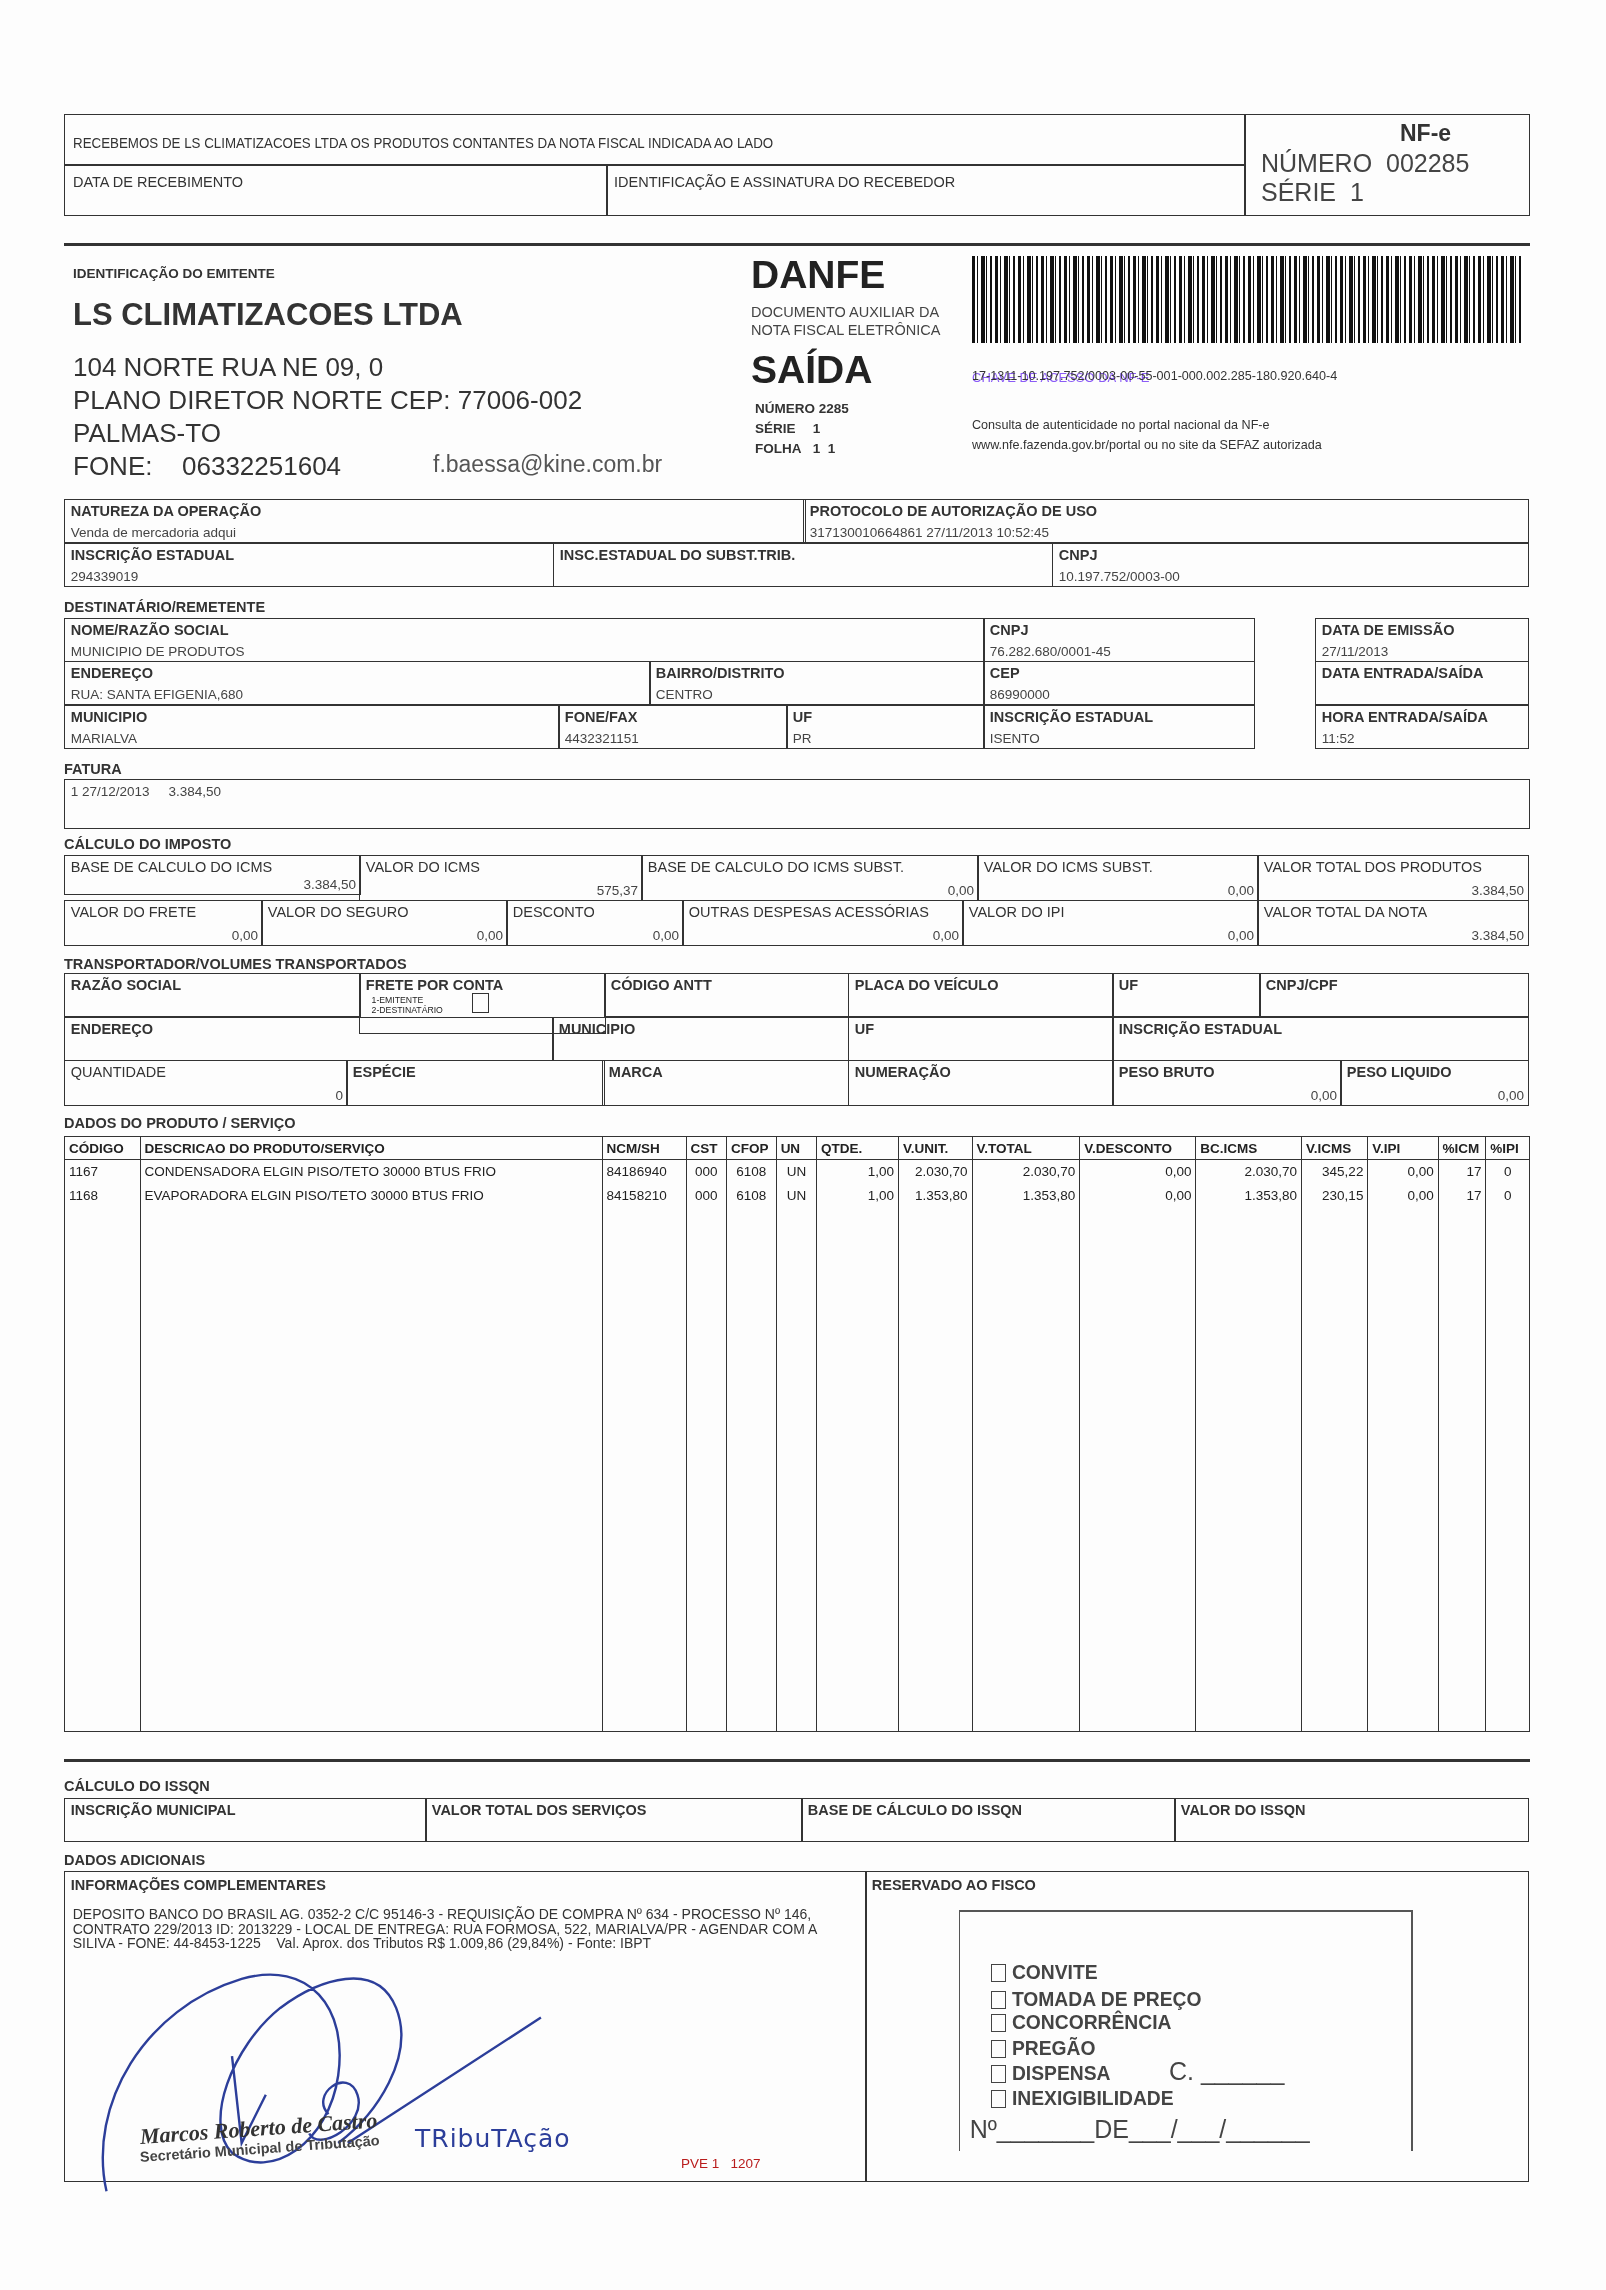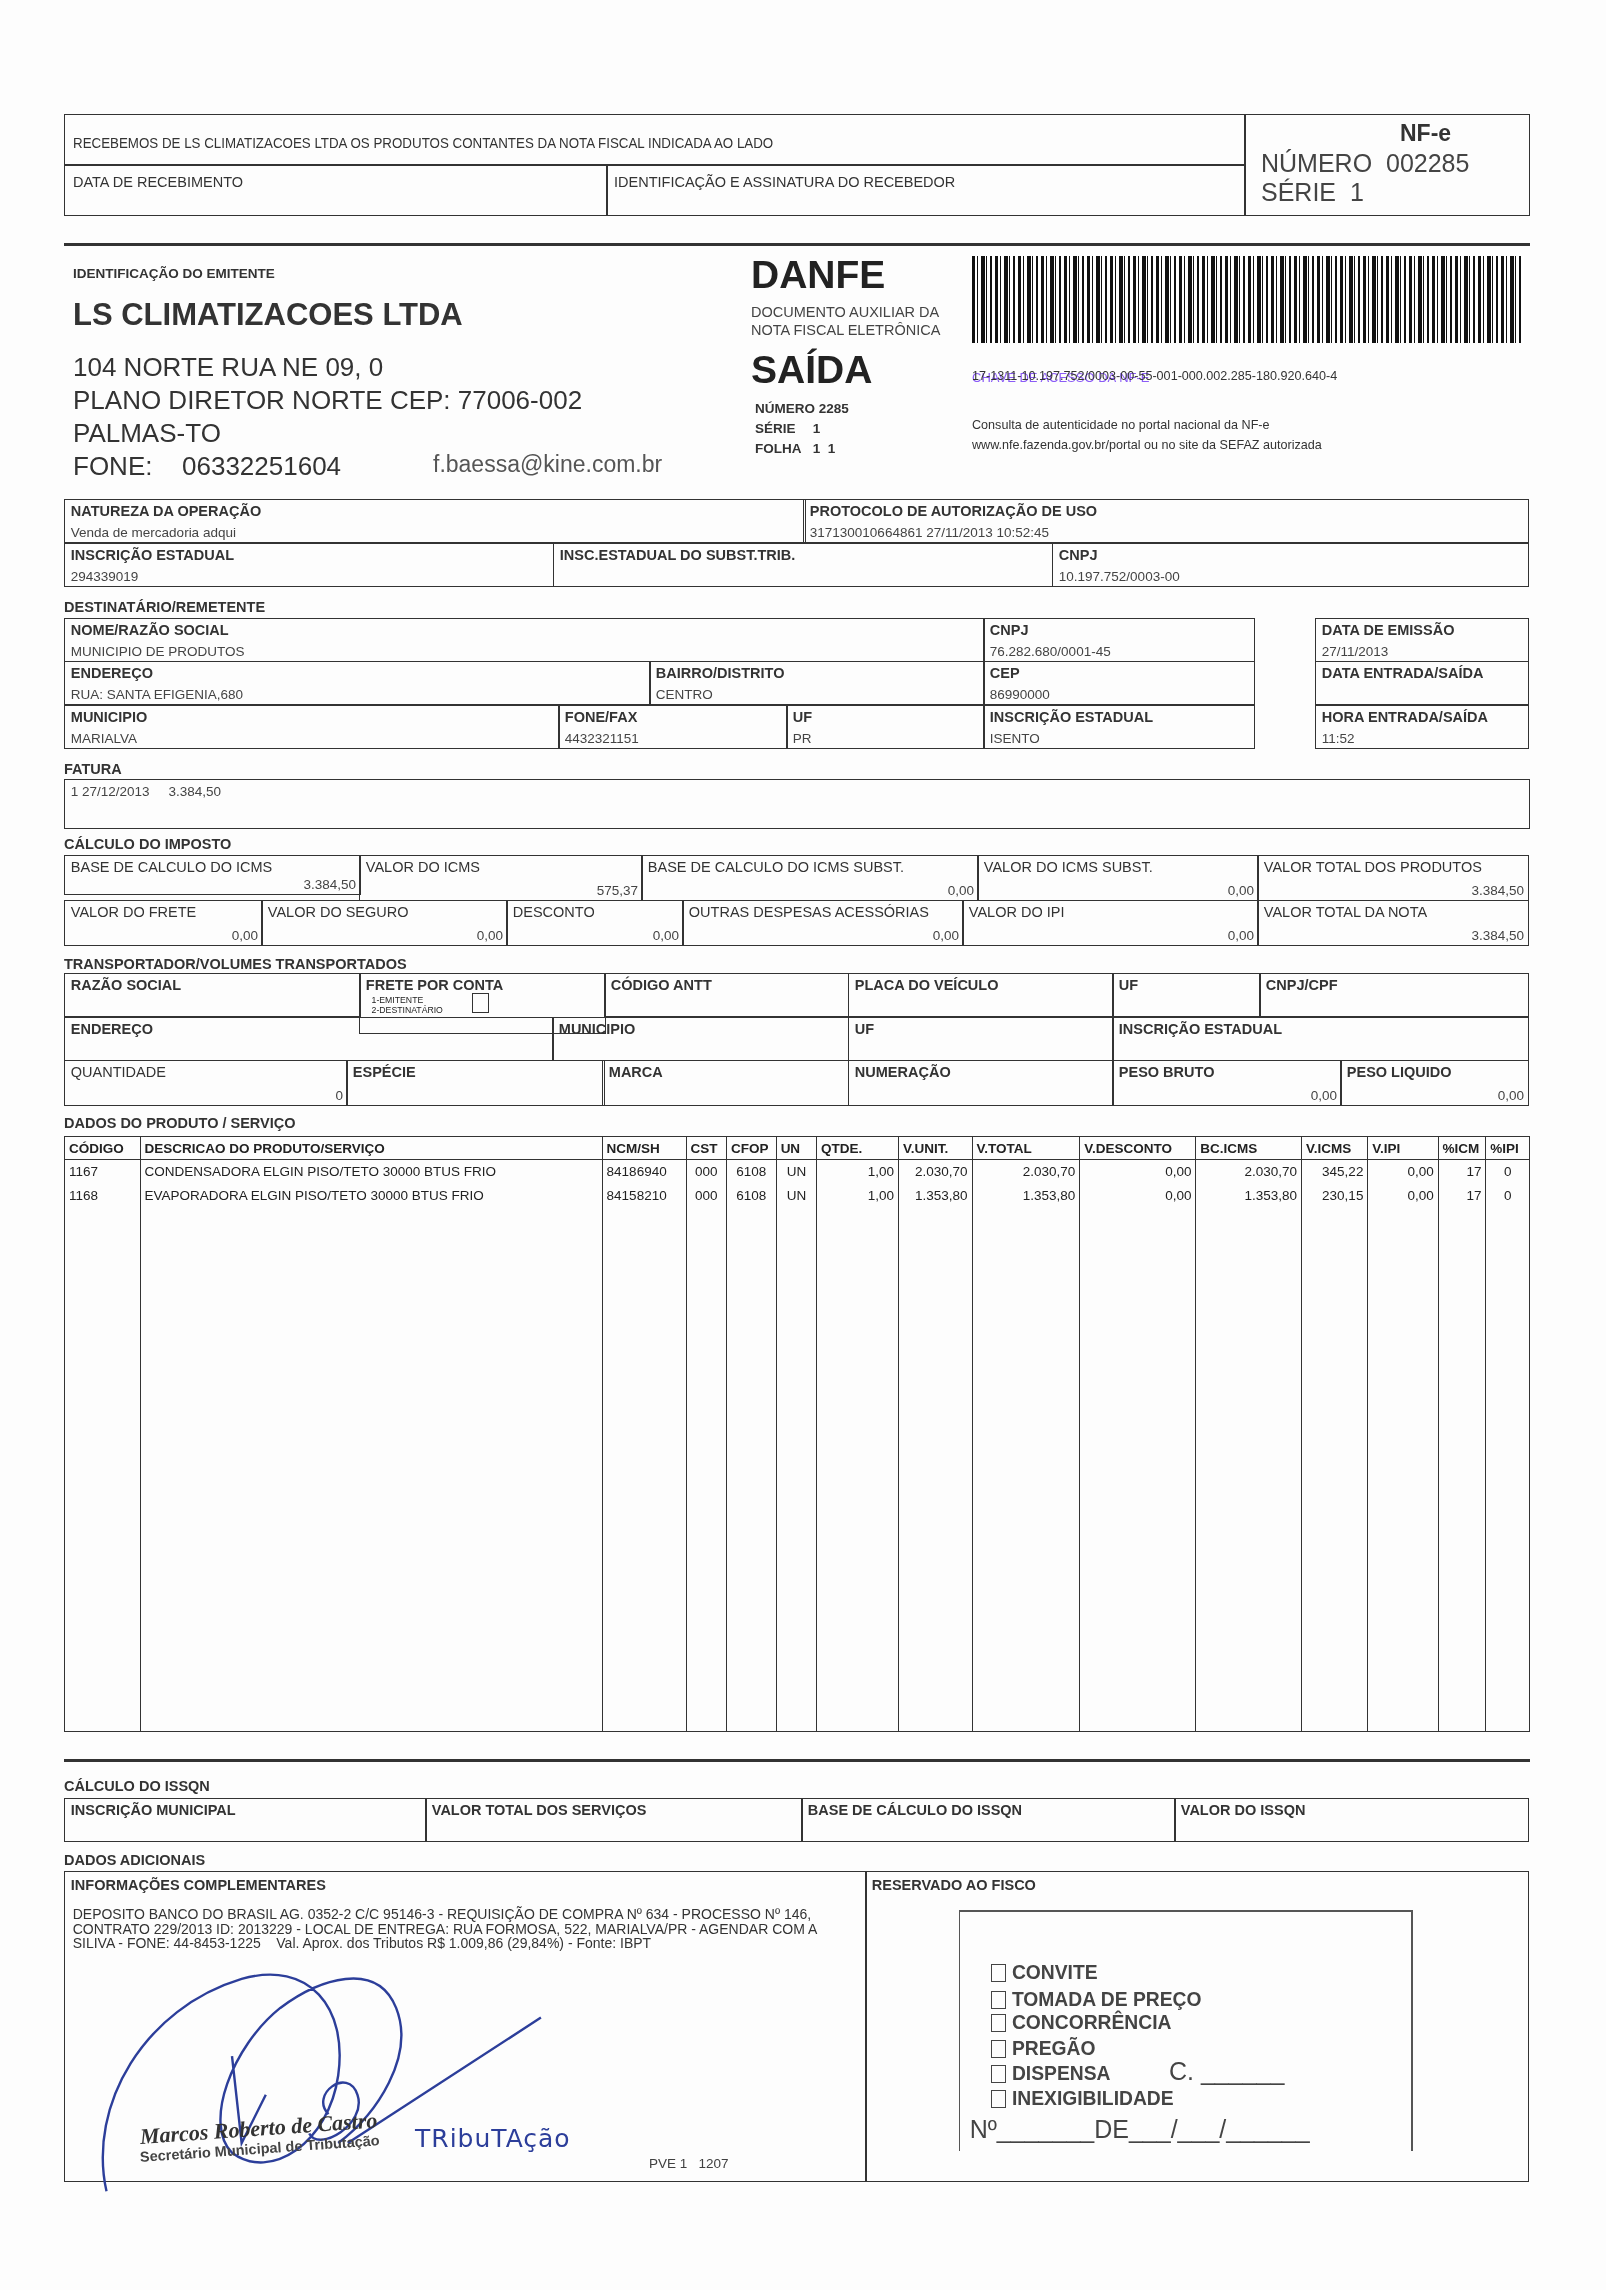--- a/index.html
+++ b/index.html
@@ -349,21 +349,21 @@
     <span class="lbl">BASE DE CÁLCULO DO ISSQN</span>
   </div>
 <div class="cell" style="left:1174px; top:1798px; width:355px; height:44px;">
     <span class="lbl">VALOR DO ISSQN</span>
   </div>
 
 <div class="sect" style="left:64px; top:1852px;">DADOS ADICIONAIS</div>
 <div class="cell" style="left:64px; top:1871px; width:803px; height:311px;">
   <span class="lbl" style="top:4.8px;">INFORMAÇÕES COMPLEMENTARES</span>
   <div class="abs" style="left:7.7px; top:35px; width:788px; font-size:14px; line-height:14.5px; color:#333; white-space:pre-wrap;">DEPOSITO BANCO DO BRASIL AG. 0352-2 C/C 95146-3 - REQUISIÇÃO DE COMPRA Nº 634 - PROCESSO Nº 146, CONTRATO 229/2013 ID: 2013229 - LOCAL DE ENTREGA: RUA FORMOSA, 522, MARIALVA/PR - AGENDAR COM A SILIVA - FONE: 44-8453-1225    Val. Aprox. dos Tributos R$ 1.009,86 (29,84%) - Fonte: IBPT</div>
-  <span class="abs" style="left:584px; top:284px; font-size:13.5px; color:#404040; white-space:pre;">PVE 1   1207</span>
+  <span class="abs" style="left:616px; top:284px; font-size:13.5px; color:#b91c1c; white-space:pre;">PVE 1   1207</span>
 </div>
 <div class="cell" style="left:865px; top:1871px; width:664px; height:311px;">
   <span class="lbl" style="top:4.8px;">RESERVADO AO FISCO</span>
 </div>
 
 <svg class="sig" viewBox="0 0 560 260">
   <path d="M20 250 C 0 160, 60 60, 160 30 C 230 10, 270 60, 260 130 C 250 200, 190 240, 150 210 C 120 180, 150 100, 200 60 C 240 30, 300 10, 320 60 C 340 110, 300 170, 260 200 M 150 110 L 160 200 L 185 150 M 250 170 C 230 150, 270 120, 280 150 C 290 180, 240 210, 230 190 M 270 200 L 470 70" fill="none" stroke="#2c3e9a" stroke-width="2.5"></path>
 </svg>
 <div class="abs" style="left:140px; top:2124px; font-family:'Liberation Serif', serif; font-style:italic; font-weight:bold; font-size:22px; color:#333; transform:rotate(-4deg); transform-origin:left;">Marcos Roberto de Castro</div>
 <div class="abs" style="left:140px; top:2149px; font-size:14.5px; font-weight:bold; color:#444; transform:rotate(-4deg); transform-origin:left;">Secretário Municipal de Tributação</div>

